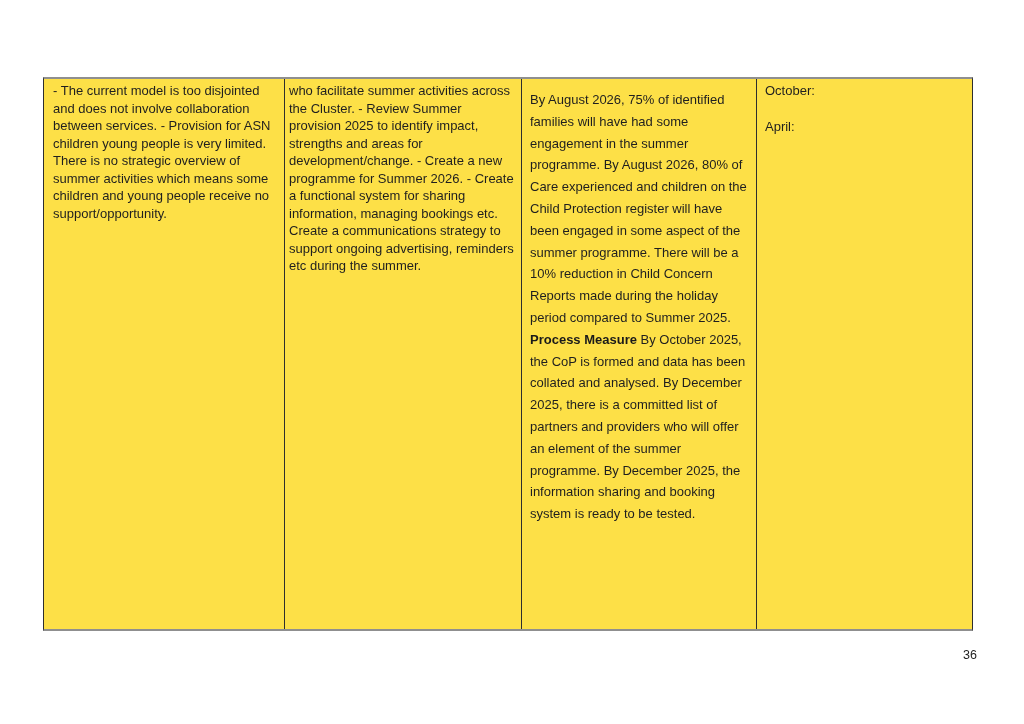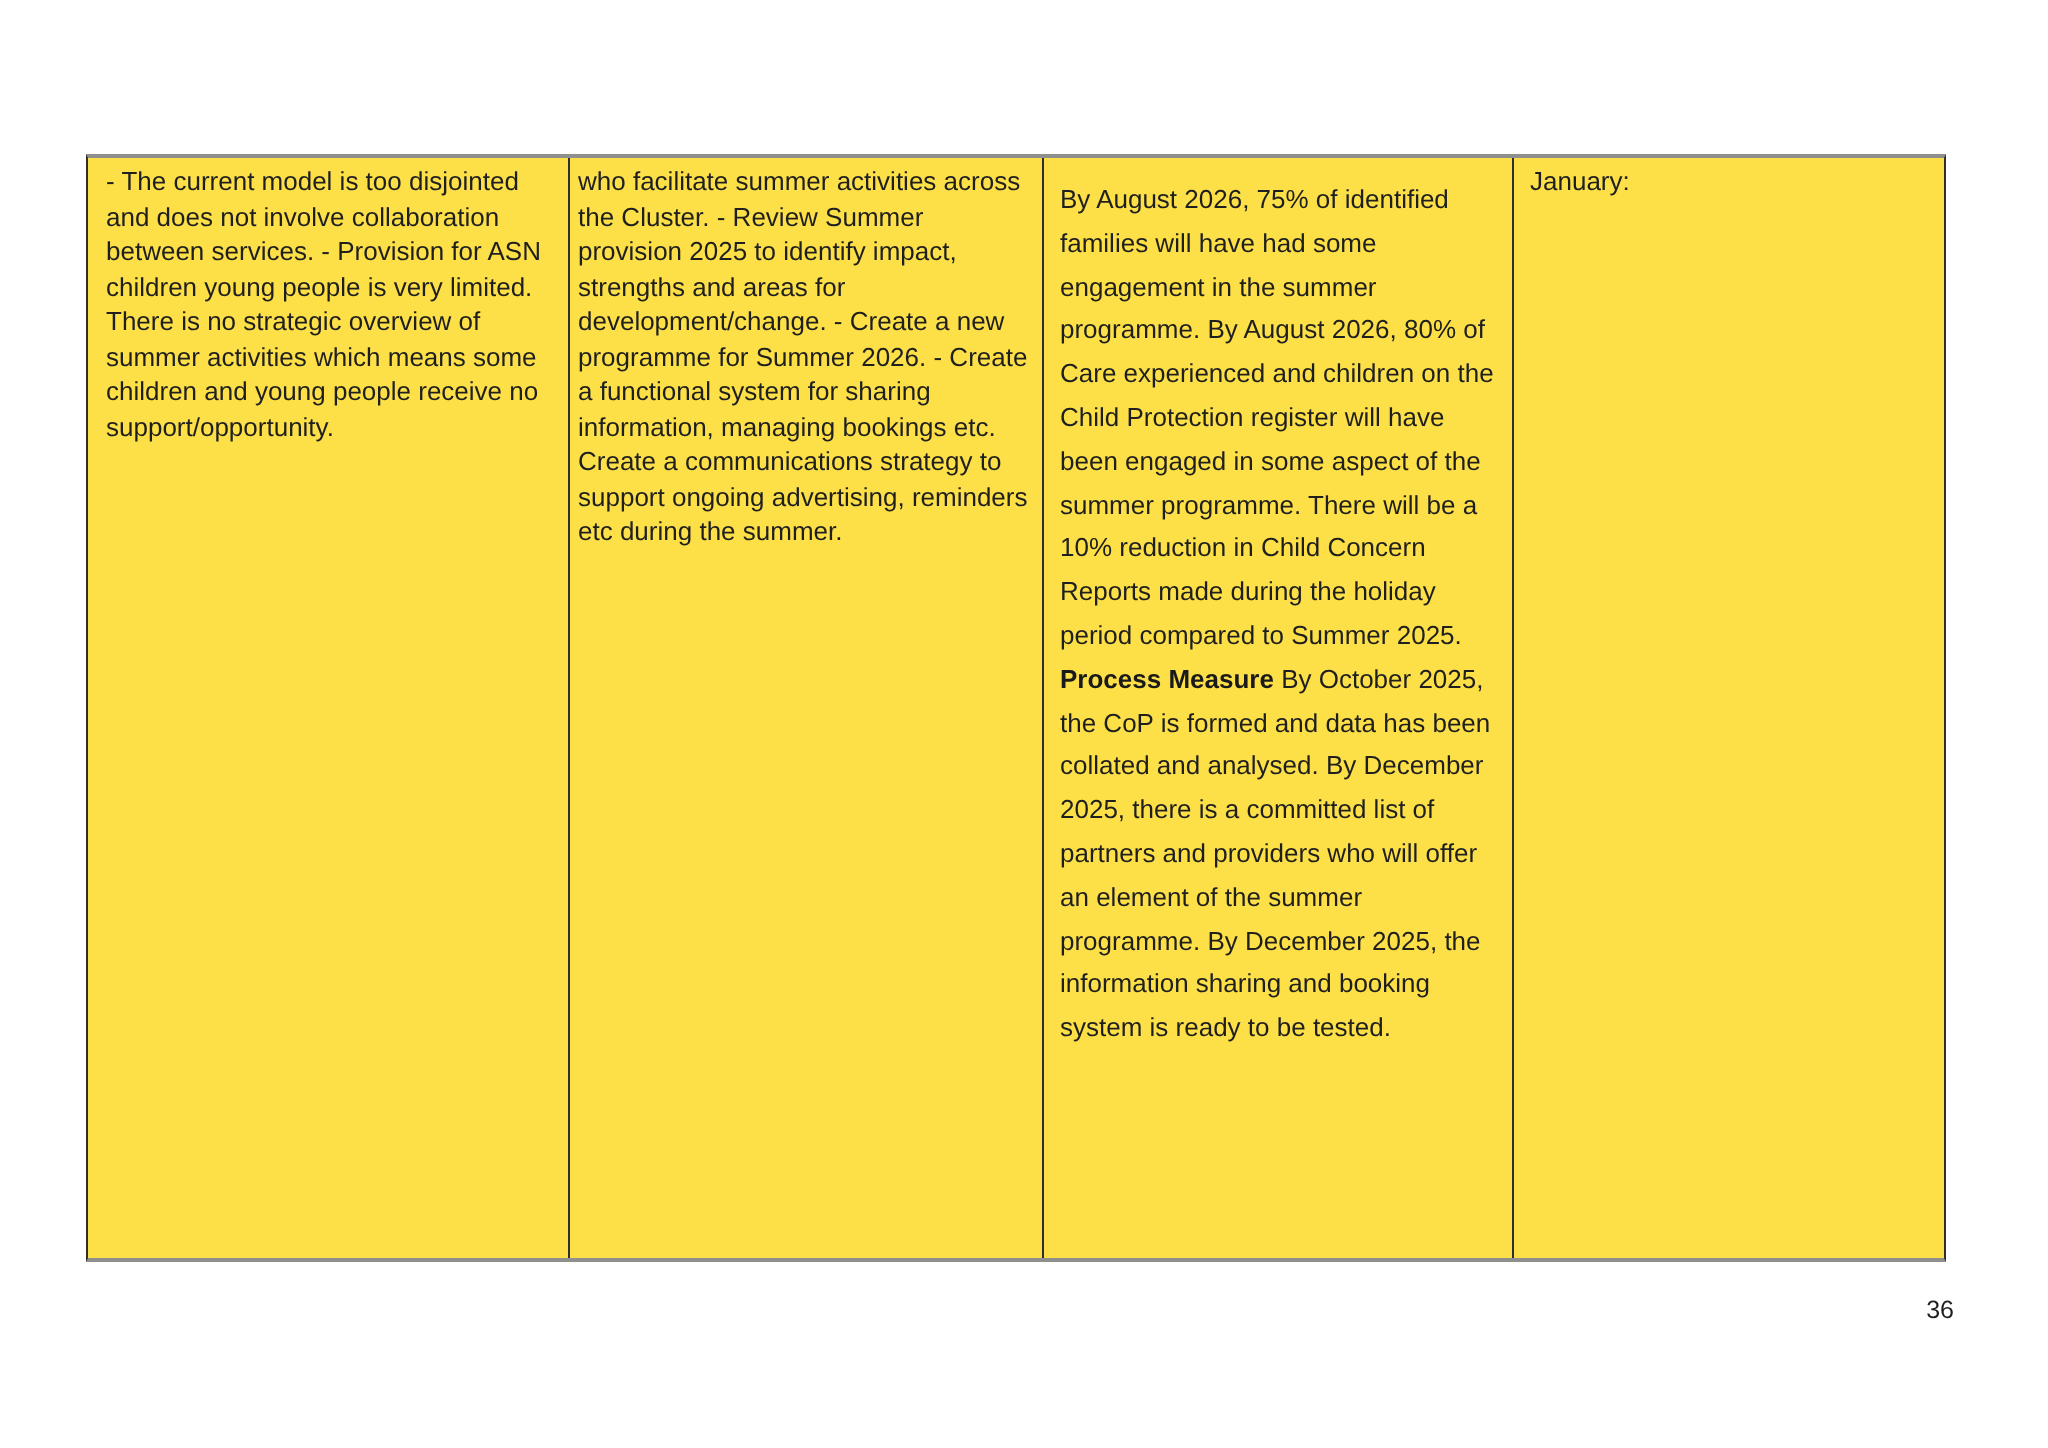--- a/index.html
+++ b/index.html
@@ -81,18 +81,19 @@
 
 <div class="doc-table">
 
   <div class="cell c1">- The current model is too disjointed and does not involve collaboration between services. - Provision for ASN children young people is very limited. There is no strategic overview of summer activities which means some children and young people receive no support/opportunity.</div>
 
   <div class="cell c2">who facilitate summer activities across the Cluster. - Review Summer provision 2025 to identify impact, strengths and areas for development/change. - Create a new programme for Summer 2026. - Create a functional system for sharing information, managing bookings etc. Create a communications strategy to support ongoing advertising, reminders etc during the summer.</div>
 
   <div class="cell c3"><span>By August 2026, 75% of identified families will have had some engagement in the summer programme. By August 2026, 80% of Care experienced and children on the Child Protection register will have been engaged in some aspect of the summer programme. There will be a 10% reduction in Child Concern Reports made during the holiday period compared to Summer 2025. </span><strong>Process Measure</strong><span> By October 2025, the CoP is formed and data has been collated and analysed. By December 2025, there is a committed list of partners and providers who will offer an element of the summer programme. By December 2025, the information sharing and booking system is ready to be tested.</span></div>
 
   <div class="cell c4">
-    <div class="timeline-entry">January:</div>
+    <div class="timeline-entry">October:</div>
+    <div class="timeline-entry second">April:</div>
   </div>
 
 </div>
 
 <div class="page-number">36</div>
 
 </body></html>

